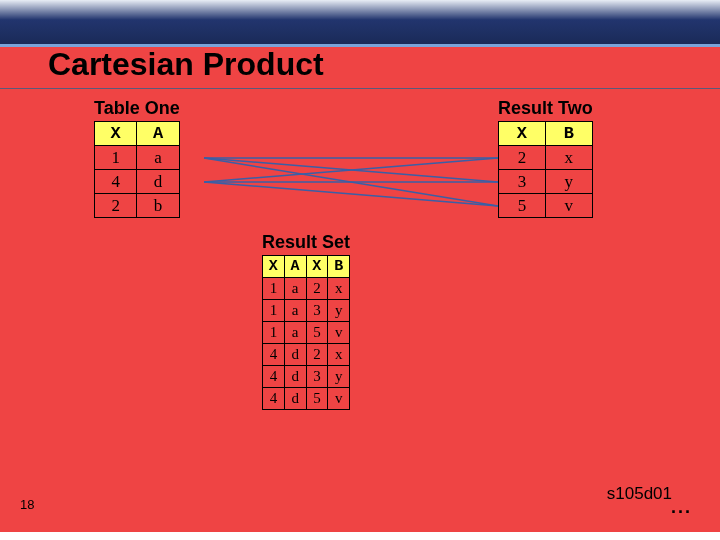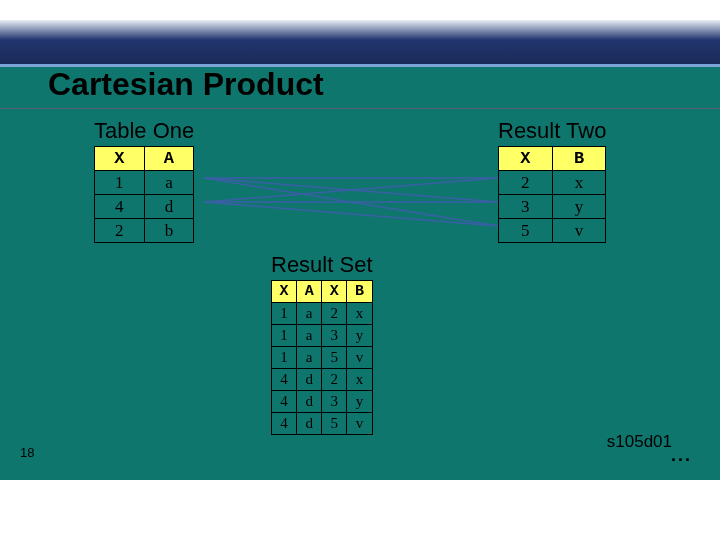--- a/index.html
+++ b/index.html
@@ -1,31 +1,31 @@
 <!DOCTYPE html>
 <html><head>
 <meta charset="utf-8">
 <style>
   * { box-sizing: border-box; margin: 0; padding: 0; }
   html, body { width: 720px; height: 540px; overflow: hidden; font-family: Arial, Helvetica, sans-serif; background: #fff; }
-  .slide { position: relative; width: 720px; height: 460px; background: #0f766e; margin-top: 20px; }
+  .slide { position: relative; width: 720px; height: 532px; background: #ef4444; }
   .topbar { position: absolute; top: 0; left: 0; width: 720px; height: 44px; background: linear-gradient(#e8edf5 0%, #22356e 45%, #1a2a58 100%); }
   .topbar::after { content: ""; position: absolute; left: 0; right: 0; bottom: -3px; height: 3px; background: #7aa3d8; }
   .title { position: absolute; top: 46px; left: 48px; font-size: 32px; font-weight: bold; font-family: Arial, Helvetica, sans-serif; color: #000; }
   .title-rule { position: absolute; top: 88px; left: 0; width: 720px; height: 0; border-top: 1px solid #5a5a7a; }
 
   .tbl { position: absolute; border-collapse: collapse; }
-  .tbl-caption { font-size: 22px; font-weight: normal; text-align: center; margin-bottom: 2px; }
+  .tbl-caption { font-size: 18px; font-weight: bold; text-align: center; margin-bottom: 2px; }
   .tbl th, .tbl td { border: 1px solid #000; text-align: center; }
   .tbl th { background: #ffff66; font-family: "Courier New", monospace; font-weight: bold; }
   .tbl td { font-family: "Times New Roman", Times, serif; }
 
   .table-one-wrap { position: absolute; top: 98px; left: 94px; }
   .table-two-wrap { position: absolute; top: 98px; left: 498px; }
-  .result-wrap   { position: absolute; top: 232px; left: 271px; }
+  .result-wrap   { position: absolute; top: 232px; left: 262px; }
 
   .table-one .tbl th, .table-one .tbl td { width: 54px; height: 24px; font-size: 17px; }
   .table-two .tbl th, .table-two .tbl td { width: 54px; height: 24px; font-size: 17px; }
   .result .tbl th, .result .tbl td { width: 32px; height: 22px; font-size: 15px; }
 
   .lines-svg { position: absolute; top: 0; left: 0; width: 720px; height: 540px; pointer-events: none; }
 
   .slide-num { position: absolute; left: 20px; bottom: 20px; font-size: 13px; font-family: Arial, sans-serif; color: #000; }
   .code-id   { position: absolute; right: 48px; bottom: 28px; font-size: 17px; font-family: Arial, sans-serif; color: #000; }
   .ellipsis  { position: absolute; right: 28px; bottom: 14px; font-size: 18px; font-weight: bold; font-family: Arial, sans-serif; color: #000; letter-spacing: 2px; }

